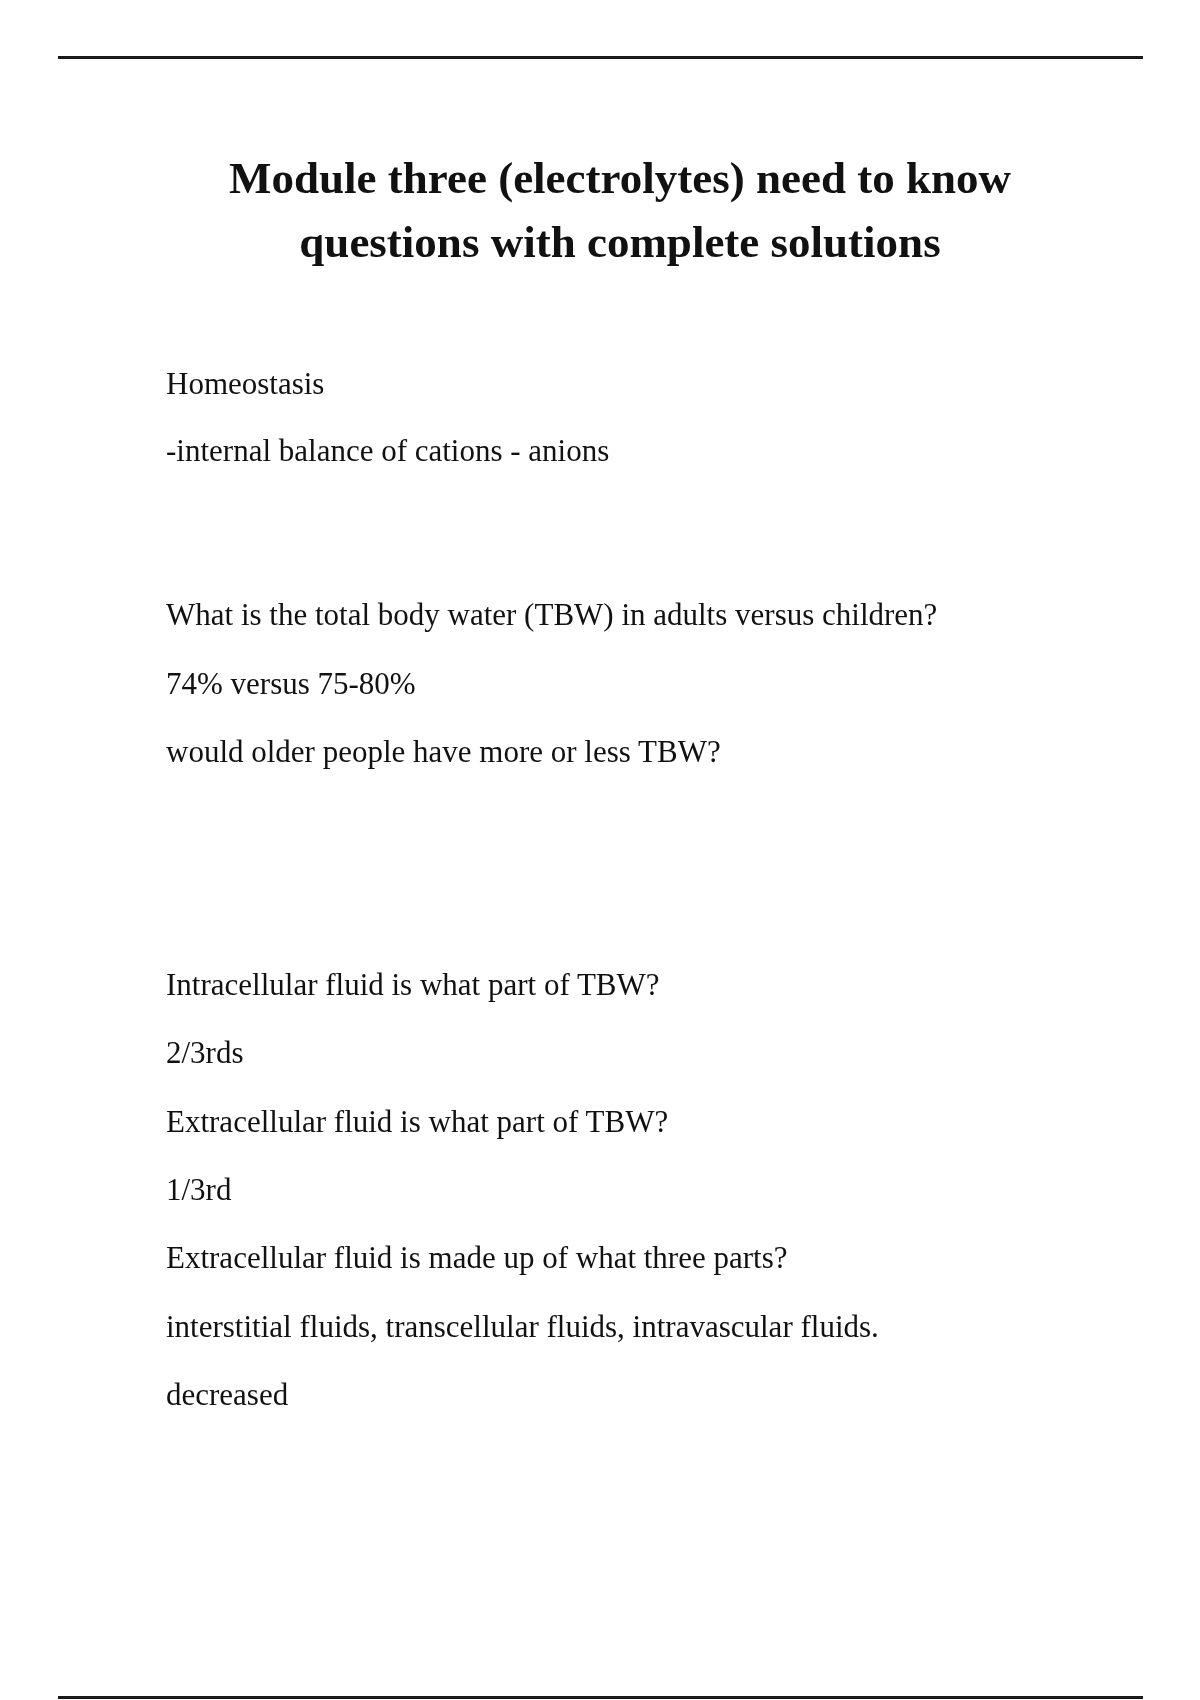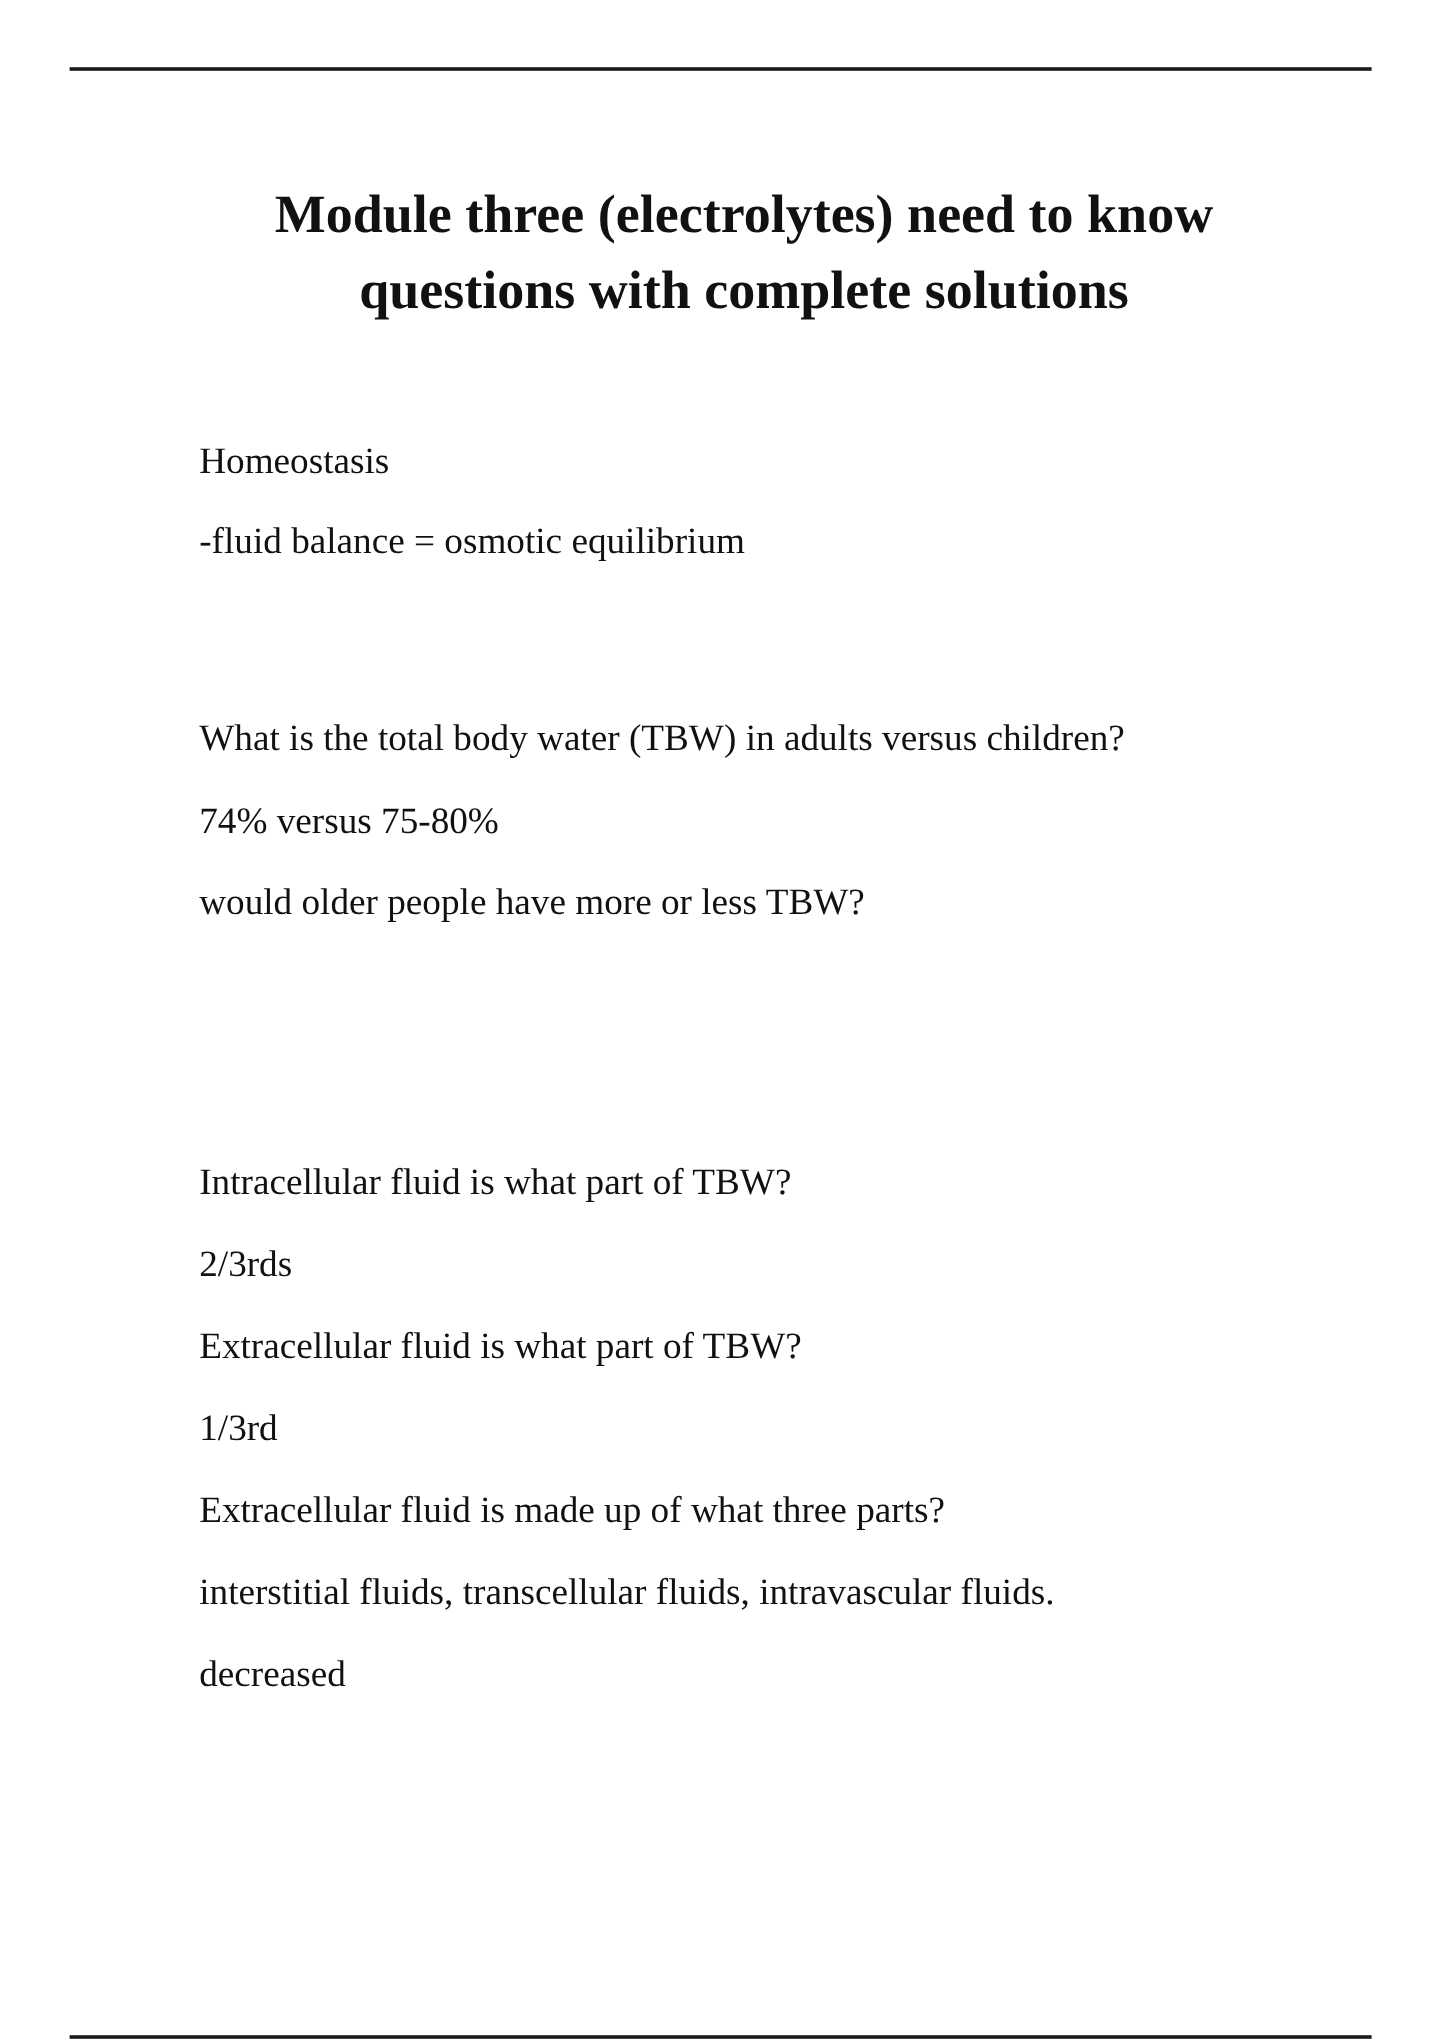--- a/index.html
+++ b/index.html
@@ -22,21 +22,21 @@
 <div class="title">
   <div>Module three (electrolytes) need to know</div>
   <div>questions with complete solutions</div>
 </div>
 
 <div class="body">
   <div class="blk" style="top:360px">
     <div>Homeostasis</div>
   </div>
   <div class="blk" style="top:427px">
-    <div>-fluid balance = osmotic equilibrium</div>
+    <div>-internal balance of cations - anions</div>
   </div>
   <div class="blk" style="top:591px">
     <div>What is the total body water (TBW) in adults versus children?</div>
   </div>
   <div class="blk" style="top:660px">
     <div>74% versus 75-80%</div>
   </div>
   <div class="blk" style="top:728px">
     <div>would older people have more or less TBW?</div>
   </div>

